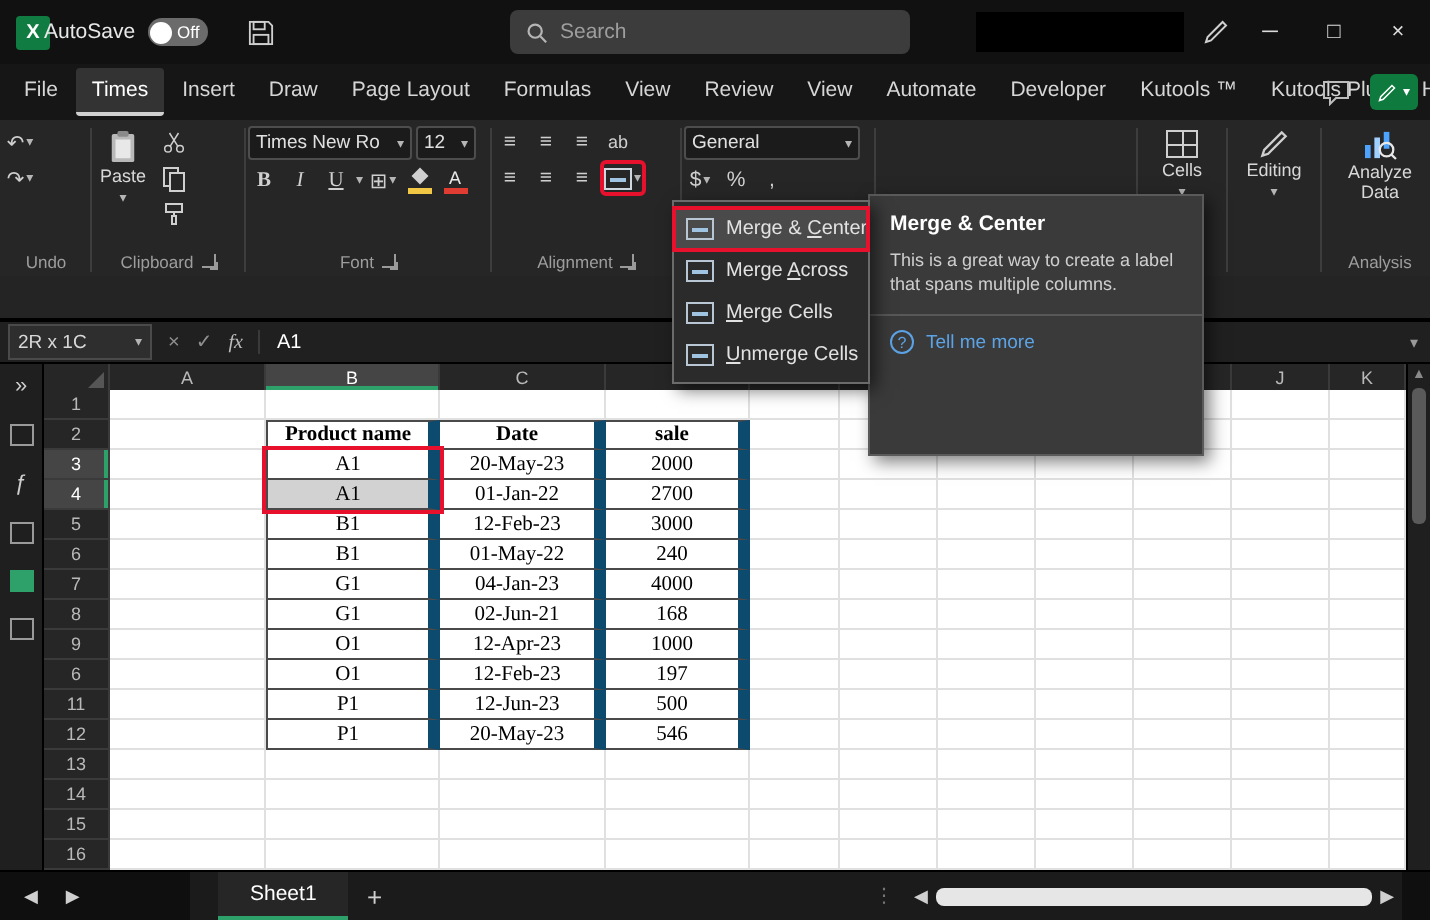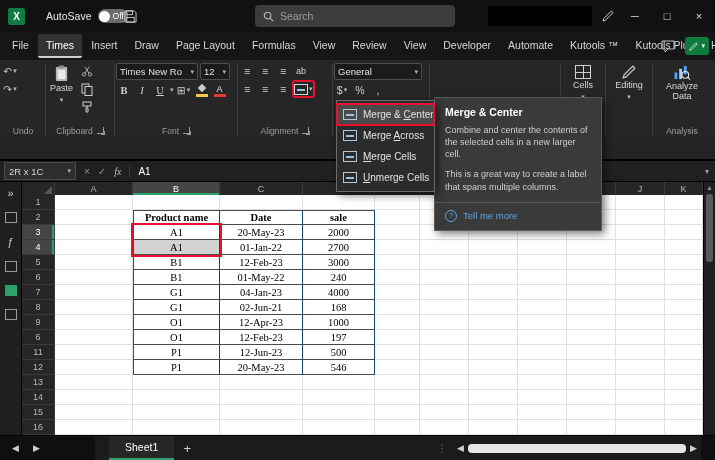--- a/index.html
+++ b/index.html
@@ -76,21 +76,21 @@
   .chead-row{display:flex;height:13px;background:#262626}
   .corner{width:33px;height:13px;background:#262626;border-right:1px solid #3a3a3a;position:relative;flex:none}
   .corner::after{content:'';position:absolute;right:2px;bottom:1px;border-left:8px solid transparent;border-bottom:8px solid #565656}
   .chead{height:13px;border-right:1px solid #3a3a3a;color:#b9b9b9;font-size:9px;display:flex;align-items:center;justify-content:center;flex:none}
   .chead.hl{background:#454545;color:#fff;box-shadow:inset 0 -2px 0 #2ea06a}
   .grow{display:flex;height:15px}
   .rnum{width:33px;background:#262626;border-bottom:1px solid #3a3a3a;border-right:1px solid #3a3a3a;color:#b9b9b9;font-size:9px;display:flex;align-items:center;justify-content:center;flex:none}
   .rnum.hl{background:#454545;color:#fff;box-shadow:inset -2px 0 0 #2ea06a}
   .cell{height:15px;border-right:1px solid #e0e0e0;border-bottom:1px solid #e0e0e0;background:#fff;color:#000;
     font-family:"Liberation Serif",serif;font-size:10.5px;display:flex;align-items:center;justify-content:center;flex:none;overflow:hidden;white-space:nowrap}
-  .cell.tb{border-right:1px solid #0c4a6e;border-bottom:1px solid #4a4a4a}
+  .cell.tb{border-right:6px solid #0c4a6e;border-bottom:1px solid #4a4a4a}
   .cell.tb-left{border-left:1px solid #4a4a4a}
   .cell.tb-top{border-top:1px solid #4a4a4a}
   .cell.bold{font-weight:bold}
   .cell.selfill{background:#d2d2d2}
   .annot{position:absolute;border:2px solid #e8112d;z-index:15;pointer-events:none}
   .vscroll{width:12px;background:#1f1f1f;border-left:1px solid #000;display:flex;flex-direction:column;align-items:center;padding-top:2px;flex:none}
   .varrow{color:#8a8a8a;font-size:7px}
   .vthumb{width:7px;height:68px;background:#5a5a5a;border-radius:3px;margin-top:3px}
 
   
@@ -123,21 +123,21 @@
 </style>
 </head>
 <body>
 
 <div class="app">
 
   <div class="titlebar">
     <div class="tb-abs" style="left:8px">
       <div class="xl-logo">X</div>
     </div>
-    <div class="tb-abs" style="left:46px">
+    <div class="tb-abs" style="left:22px">
       <span>AutoSave</span>
       <span class="toggle">
         <span class="knob"></span>
         <span class="toggle-state">Off</span>
       </span>
     </div>
     <div class="tb-abs" style="left:124px">
       <svg width="13" height="13" viewBox="0 0 14 14">
           <path d="M1 1 h10 l2 2 v10 h-12 z" fill="none" stroke="#cfcfcf"></path>
           <rect x="3" y="1" width="6" height="4" fill="none" stroke="#cfcfcf"></rect>
@@ -168,22 +168,22 @@
     <div style="display:flex;gap:1px">
         <div class="mtab">File</div>
         <div class="mtab active">Times</div>
         <div class="mtab">Insert</div>
         <div class="mtab">Draw</div>
         <div class="mtab">Page Layout</div>
         <div class="mtab">Formulas</div>
         <div class="mtab">View</div>
         <div class="mtab">Review</div>
         <div class="mtab">View</div>
+        <div class="mtab">Automate</div>
         <div class="mtab">Developer</div>
-        <div class="mtab">Automate</div>
         <div class="mtab">Kutools ™</div>
         <div class="mtab">Kutools Plus</div>
         <div class="mtab">Help</div>
       </div>
     <div class="mb-right">
       <svg width="14" height="13" viewBox="0 0 14 13">
           <path d="M1 1 h12 v8 h-6 l-3 3 v-3 h-3 z" fill="none" stroke="#bdbdbd"></path>
         </svg>
       <span class="share-badge">
         <svg width="9" height="9" viewBox="0 0 12 12">
@@ -206,21 +206,21 @@
             <span>↷</span>
             <span class="dd">▾</span>
           </span>
       </div>
       <div class="rg-label">
           <span>Undo</span>
         </div>
     </div>
     <div class="rg-div"></div>
 
-    <div class="rgroup" style="width:66px">
+    <div class="rgroup" style="width:74px">
       <div class="rg-content">
         <div class="bigbtn">
           <svg width="15" height="17" viewBox="0 0 16 18">
               <rect x="2" y="2" width="12" height="15" rx="1" fill="#b9b9b9"></rect>
               <rect x="5" y="0.5" width="6" height="3" rx="1" fill="#8a8a8a"></rect>
               <rect x="4" y="5" width="8" height="10" fill="#e8e8e8"></rect>
             </svg>
           <span>Paste</span>
           <span class="dd">▾</span>
         </div>
@@ -688,21 +688,20 @@
         <span><u>M</u>erge Cells</span>
       </div>
       <div class="mitem">
         <span class="mi-icon"></span>
         <span><u>U</u>nmerge Cells</span>
       </div>
     </div>
 
   <div class="tooltip">
     <div class="tt-title">Merge &amp; Center</div>
-    <div class="tt-body">Combine and center the contents of the selected cells in a new larger cell.</div>
     <div class="tt-body">This is a great way to create a label that spans multiple columns.</div>
     <div class="tt-div"></div>
     <div class="tt-link">
       <span class="q-ic">?</span>
       <span>Tell me more</span>
     </div>
   </div>
 
 </div>
 

